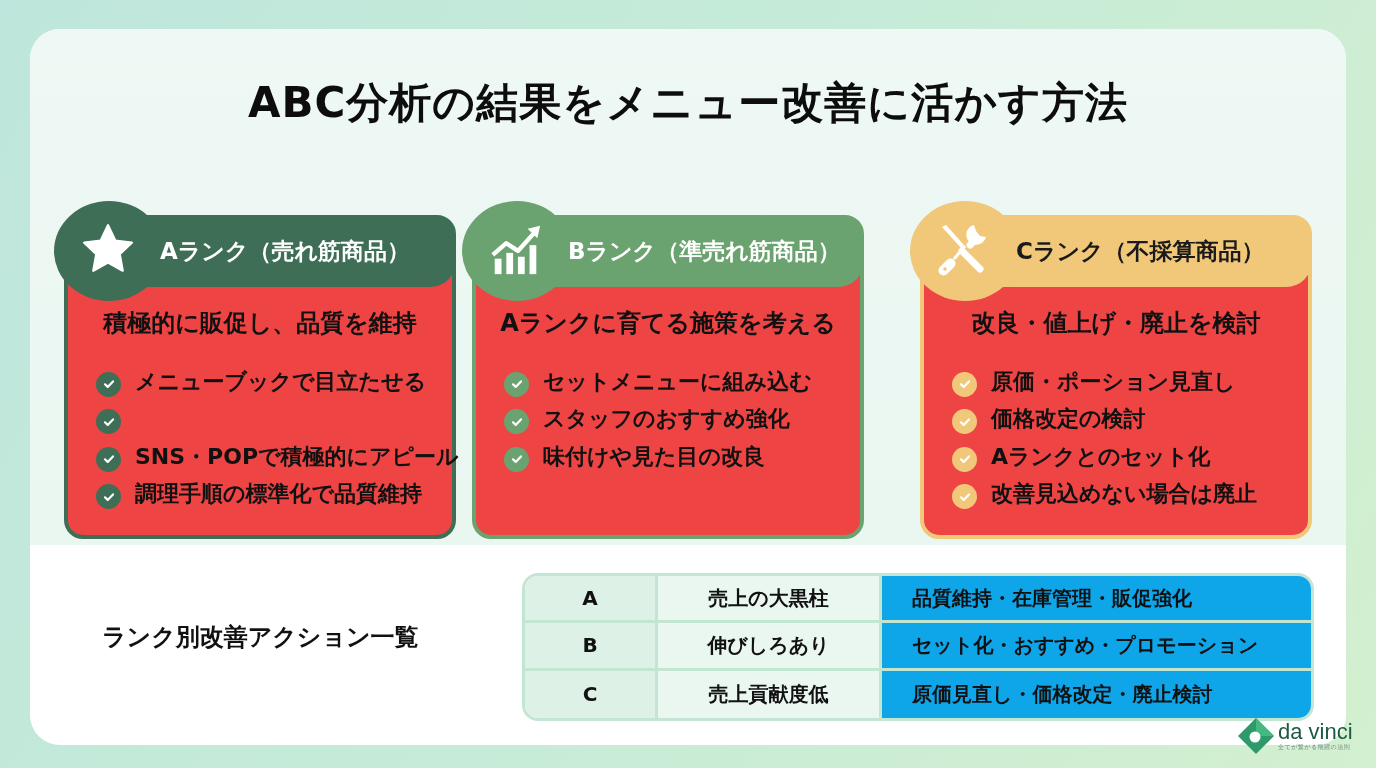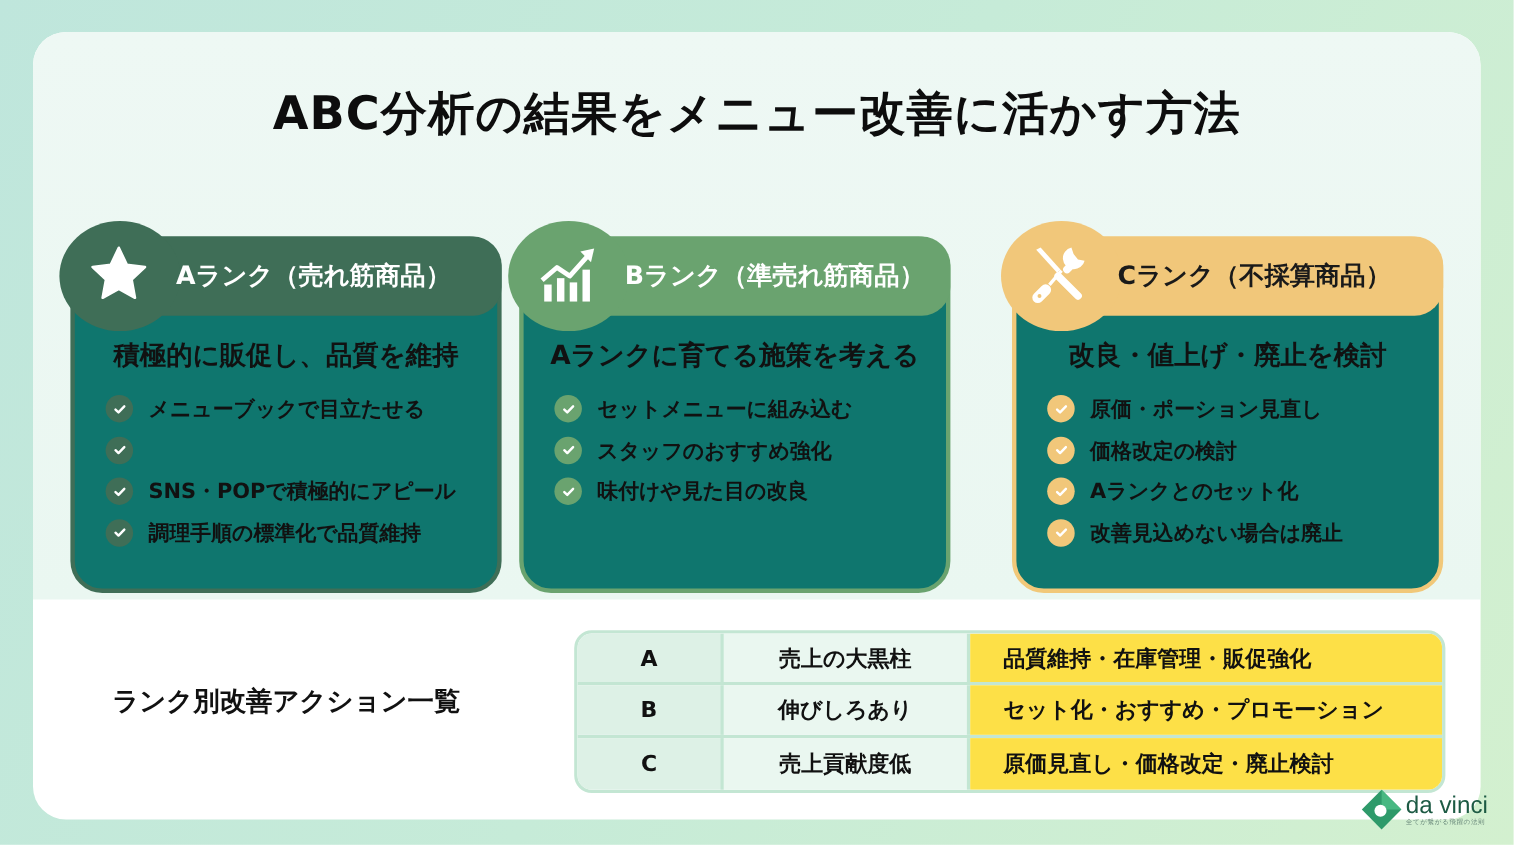--- a/index.html
+++ b/index.html
@@ -19,21 +19,21 @@
     position: absolute; left: 0; top: 0; width: 100%; height: 516px;
     background: linear-gradient(180deg, #eef8f4 0%, #eaf7f1 100%);
   }
   .title {
     position: absolute; left: 0; top: 46px; width: 100%;
     text-align: center; font-size: 42px; font-weight: bold; letter-spacing: 1px;
     color: #0d0d0d;
   }
   .card {
     position: absolute; top: 186px; width: 392px; height: 324px;
-    border: 4px solid; border-radius: 29px; background: #0f766e;
+    border: 4px solid; border-radius: 19px; background: #ef4444;
   }
   .card-head {
     position: absolute; left: -4px; top: -4px; right: -4px; height: 72px;
     border-radius: 26px 26px 0 0;
   }
   .card-head .bubble {
     position: absolute; left: -10px; top: -14px; width: 110px; height: 100px;
     border-radius: 50%;
   }
   .card-head .bar {
@@ -47,22 +47,22 @@
   .card-head .label {
     position: absolute; left: 96px; top: 0; height: 72px; line-height: 72px;
     font-size: 23px; font-weight: bold; white-space: nowrap;
   }
   .card .subtitle {
     position: absolute; left: 0; right: 0; top: 88px; text-align: center;
     font-size: 24px; font-weight: bold; color: #111;
   }
   .card ul { position: absolute; left: 28px; top: 140px; list-style: none; }
   .card li {
-    display: flex; align-items: flex-start; height: 37.5px;
-    font-size: 19px; font-weight: bold; color: #111; white-space: nowrap;
+    display: flex; align-items: flex-end; height: 37.5px;
+    font-size: 22px; font-weight: bold; color: #111; white-space: nowrap;
   }
   .check {
     width: 25px; height: 25px; border-radius: 50%; margin-right: 14px; flex: 0 0 25px;
     display: flex; align-items: center; justify-content: center;
   }
   .card-a { left: 34px; border-color: #3f6e57; }
   .card-a .bubble, .card-a .bar { background: #3f6e57; }
   .card-a .label { color: #ffffff; }
   .card-a .check { background: #3f6e57; }
 
@@ -85,21 +85,21 @@
   }
   .trow { display: flex; height: 47.3px; border-bottom: 3px solid #c3e6d3; }
   .trow:last-child { border-bottom: none; }
   .tcell {
     display: flex; align-items: center; font-size: 20px; font-weight: bold; color: #111;
     border-right: 3px solid #c3e6d3;
   }
   .tcell:last-child { border-right: none; }
   .c1 { width: 133px; justify-content: center; background: #ddf1e6; }
   .c2 { width: 224px; justify-content: center; background: #eaf7f0; }
-  .c3 { flex: 1; padding-left: 30px; background: #fde047; }
+  .c3 { flex: 1; padding-left: 30px; background: #0ea5e9; }
 
   .logo {
     position: absolute; left: 1236px; top: 716px; display: flex; align-items: center;
   }
   .logo .mark { width: 40px; height: 40px; }
   .logo .text { margin-left: 2px; }
   .logo .name { font-size: 22px; color: #1d5a44; line-height: 22px; font-family: "Liberation Sans", sans-serif; }
   .logo .tag { font-size: 6px; color: #6b8a7c; letter-spacing: 0.5px; }
 </style>
 </head>

